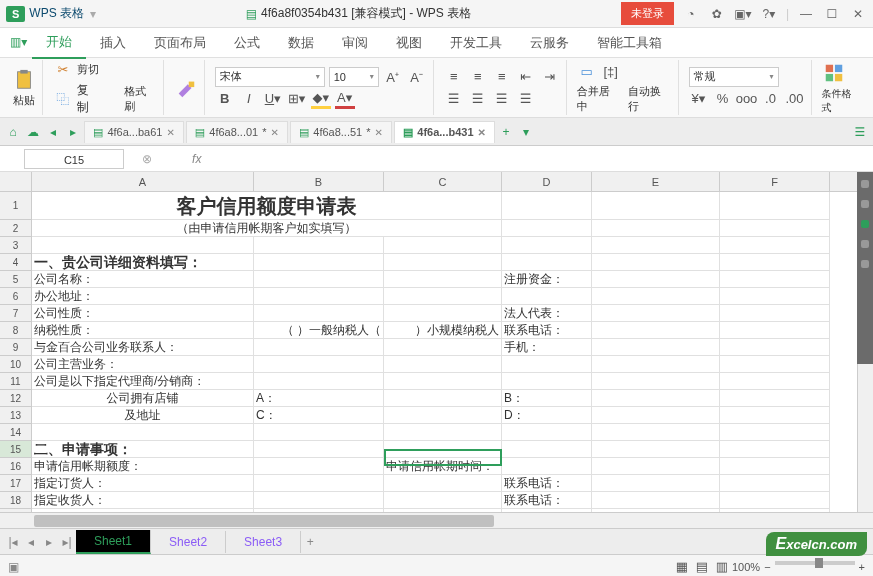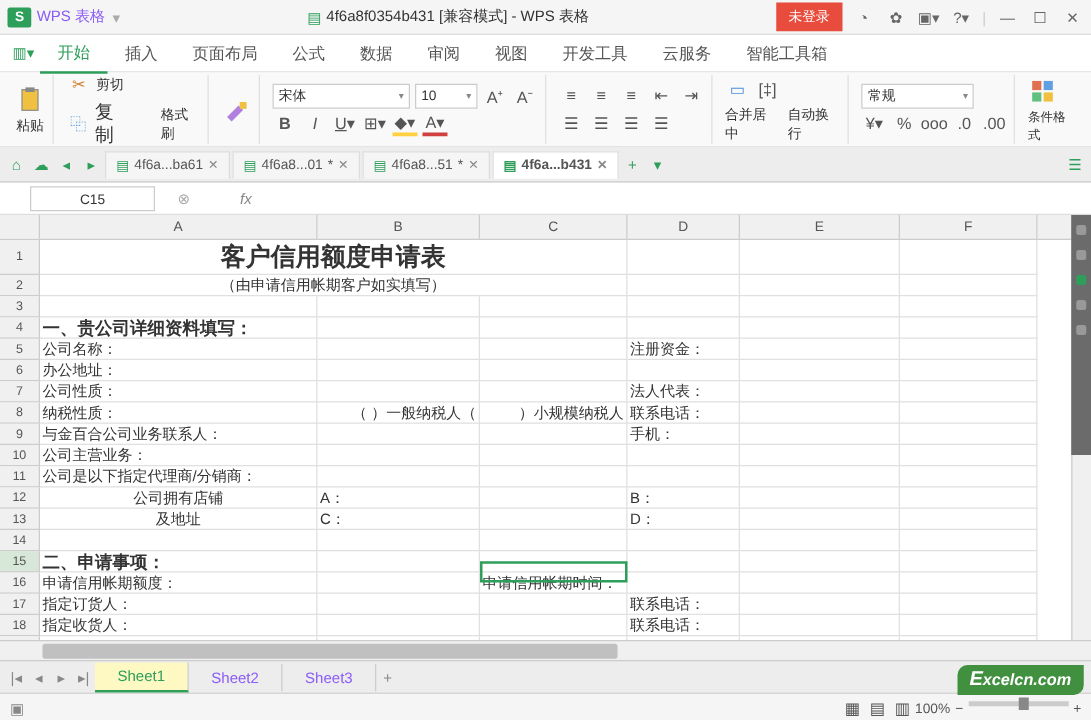--- a/index.html
+++ b/index.html
@@ -1,19 +1,19 @@
 <!DOCTYPE html>
 <html><head>
 <meta charset="utf-8">
 <style>
 * { box-sizing: border-box; margin: 0; padding: 0; font-family: "Microsoft YaHei", SimSun, sans-serif; }
 body { background: #fff; width: 873px; height: 576px; overflow: hidden; font-size: 12px; color: #333; position: relative; }
 .titlebar { height: 28px; background: #f5f5f5; display: flex; align-items: center; padding: 0 6px; border-bottom: 1px solid #ddd; }
 .app-badge { background: #2e9e5b; color: #fff; padding: 2px 6px; font-size: 11px; border-radius: 2px; margin-right: 4px; font-weight: bold; }
-.app-name { color: #8b5cf6; font-size: 12px; }
+.app-name { color: #0c4a6e; font-size: 12px; }
 .title-center { flex: 1; text-align: center; display: flex; align-items: center; justify-content: center; gap: 4px; }
 .doc-icon { color: #2e9e5b; }
 .title-right { display: flex; align-items: center; gap: 8px; }
 .login-badge { background: #e74c3c; color: #fff; padding: 4px 10px; font-size: 11px; }
 .win-btn { width: 18px; height: 18px; display: flex; align-items: center; justify-content: center; color: #666; cursor: pointer; }
 .menubar { height: 30px; background: #fff; display: flex; align-items: center; padding: 0 4px; border-bottom: 1px solid #e0e0e0; }
 .menu-item { padding: 6px 14px; font-size: 13px; color: #555; cursor: pointer; }
 .menu-item.active { color: #2e9e5b; border-bottom: 2px solid #2e9e5b; }
 .menu-first { width: 16px; height: 16px; margin: 0 6px; color: #2e9e5b; }
 .ribbon { height: 60px; background: #f9f9f9; border-bottom: 1px solid #ddd; display: flex; align-items: center; padding: 2px 6px; gap: 4px; }
@@ -52,21 +52,21 @@
 .selected-cell { position: absolute; border: 2px solid #2e9e5b; pointer-events: none; }
 .vscroll { position: absolute; right: 0; top: 0; width: 16px; height: 100%; background: #f0f0f0; border-left: 1px solid #ccc; }
 .vscroll-thumb { position: absolute; left: 2px; width: 12px; background: #c0c0c0; border-radius: 2px; }
 .side-panel { position: absolute; right: 0; top: 172px; width: 16px; height: 192px; background: #6b6b6b; display: flex; flex-direction: column; align-items: center; gap: 12px; padding-top: 8px; }
 .side-panel .dot { width: 8px; height: 8px; background: #999; border-radius: 2px; }
 .side-panel .dot.active { background: #2e9e5b; }
 .hscroll-row { height: 16px; background: #f0f0f0; border-top: 1px solid #ccc; display: flex; }
 .sheet-tabs { height: 26px; background: #ededed; border-top: 1px solid #ccc; display: flex; align-items: center; padding: 0 4px; gap: 0; }
 .sheet-nav { width: 18px; height: 18px; display: flex; align-items: center; justify-content: center; color: #888; cursor: pointer; }
 .sheet-tab { padding: 4px 18px; font-size: 12px; color: #8b5cf6; cursor: pointer; border-right: 1px solid #ccc; }
-.sheet-tab.active { background: #fef9c3; color: #2e9e5b; border-bottom: 2px solid #2e9e5b; }
+.sheet-tab.active { background: #000000; color: #2e9e5b; border-bottom: 2px solid #2e9e5b; }
 .statusbar { height: 24px; background: #f5f5f5; border-top: 1px solid #ccc; display: flex; align-items: center; padding: 0 8px; }
 .status-center { flex: 1; }
 .zoom { display: flex; align-items: flex-start; gap: 4px; font-size: 11px; color: #555; }
 .zoom-slider { width: 80px; height: 4px; background: #ccc; position: relative; }
 .zoom-slider::after { content: ''; position: absolute; left: 50%; top: -3px; width: 8px; height: 10px; background: #888; }
 .watermark { position: absolute; bottom: 20px; right: 6px; background: #409040; color: #fff; padding: 3px 10px; font-size: 13px; font-style: italic; font-weight: bold; border-radius: 8px 0 8px 0; }
 .watermark .e { color: #fff; font-size: 16px; }
 svg { display: block; }
 </style>
 </head>
@@ -119,21 +119,21 @@
       <span style="font-size:11px">粘贴</span>
     </div>
   </div>
   <div class="ribbon-group">
     <div class="ribbon-row">
       <span class="icon-btn" style="color:#d08030">✂</span>
       <span style="font-size:11px">剪切</span>
     </div>
     <div class="ribbon-row">
       <span class="icon-btn" style="color:#4a90d9">⿻</span>
-      <span style="font-size:15px">复制</span>
+      <span style="font-size:12px">复制</span>
       <span style="font-size:11px;margin-left:20px">格式刷</span>
     </div>
   </div>
   <div class="ribbon-group">
     <div class="big-icon" style="color:#8a60c0">
       <svg width="22" height="22" viewBox="0 0 24 24">
           <path d="M4 18 L14 8 L18 12 L8 22 Z" fill="#b080e0"></path>
           <rect x="15" y="5" width="6" height="6" fill="#f0c040"></rect>
         </svg>
     </div>

